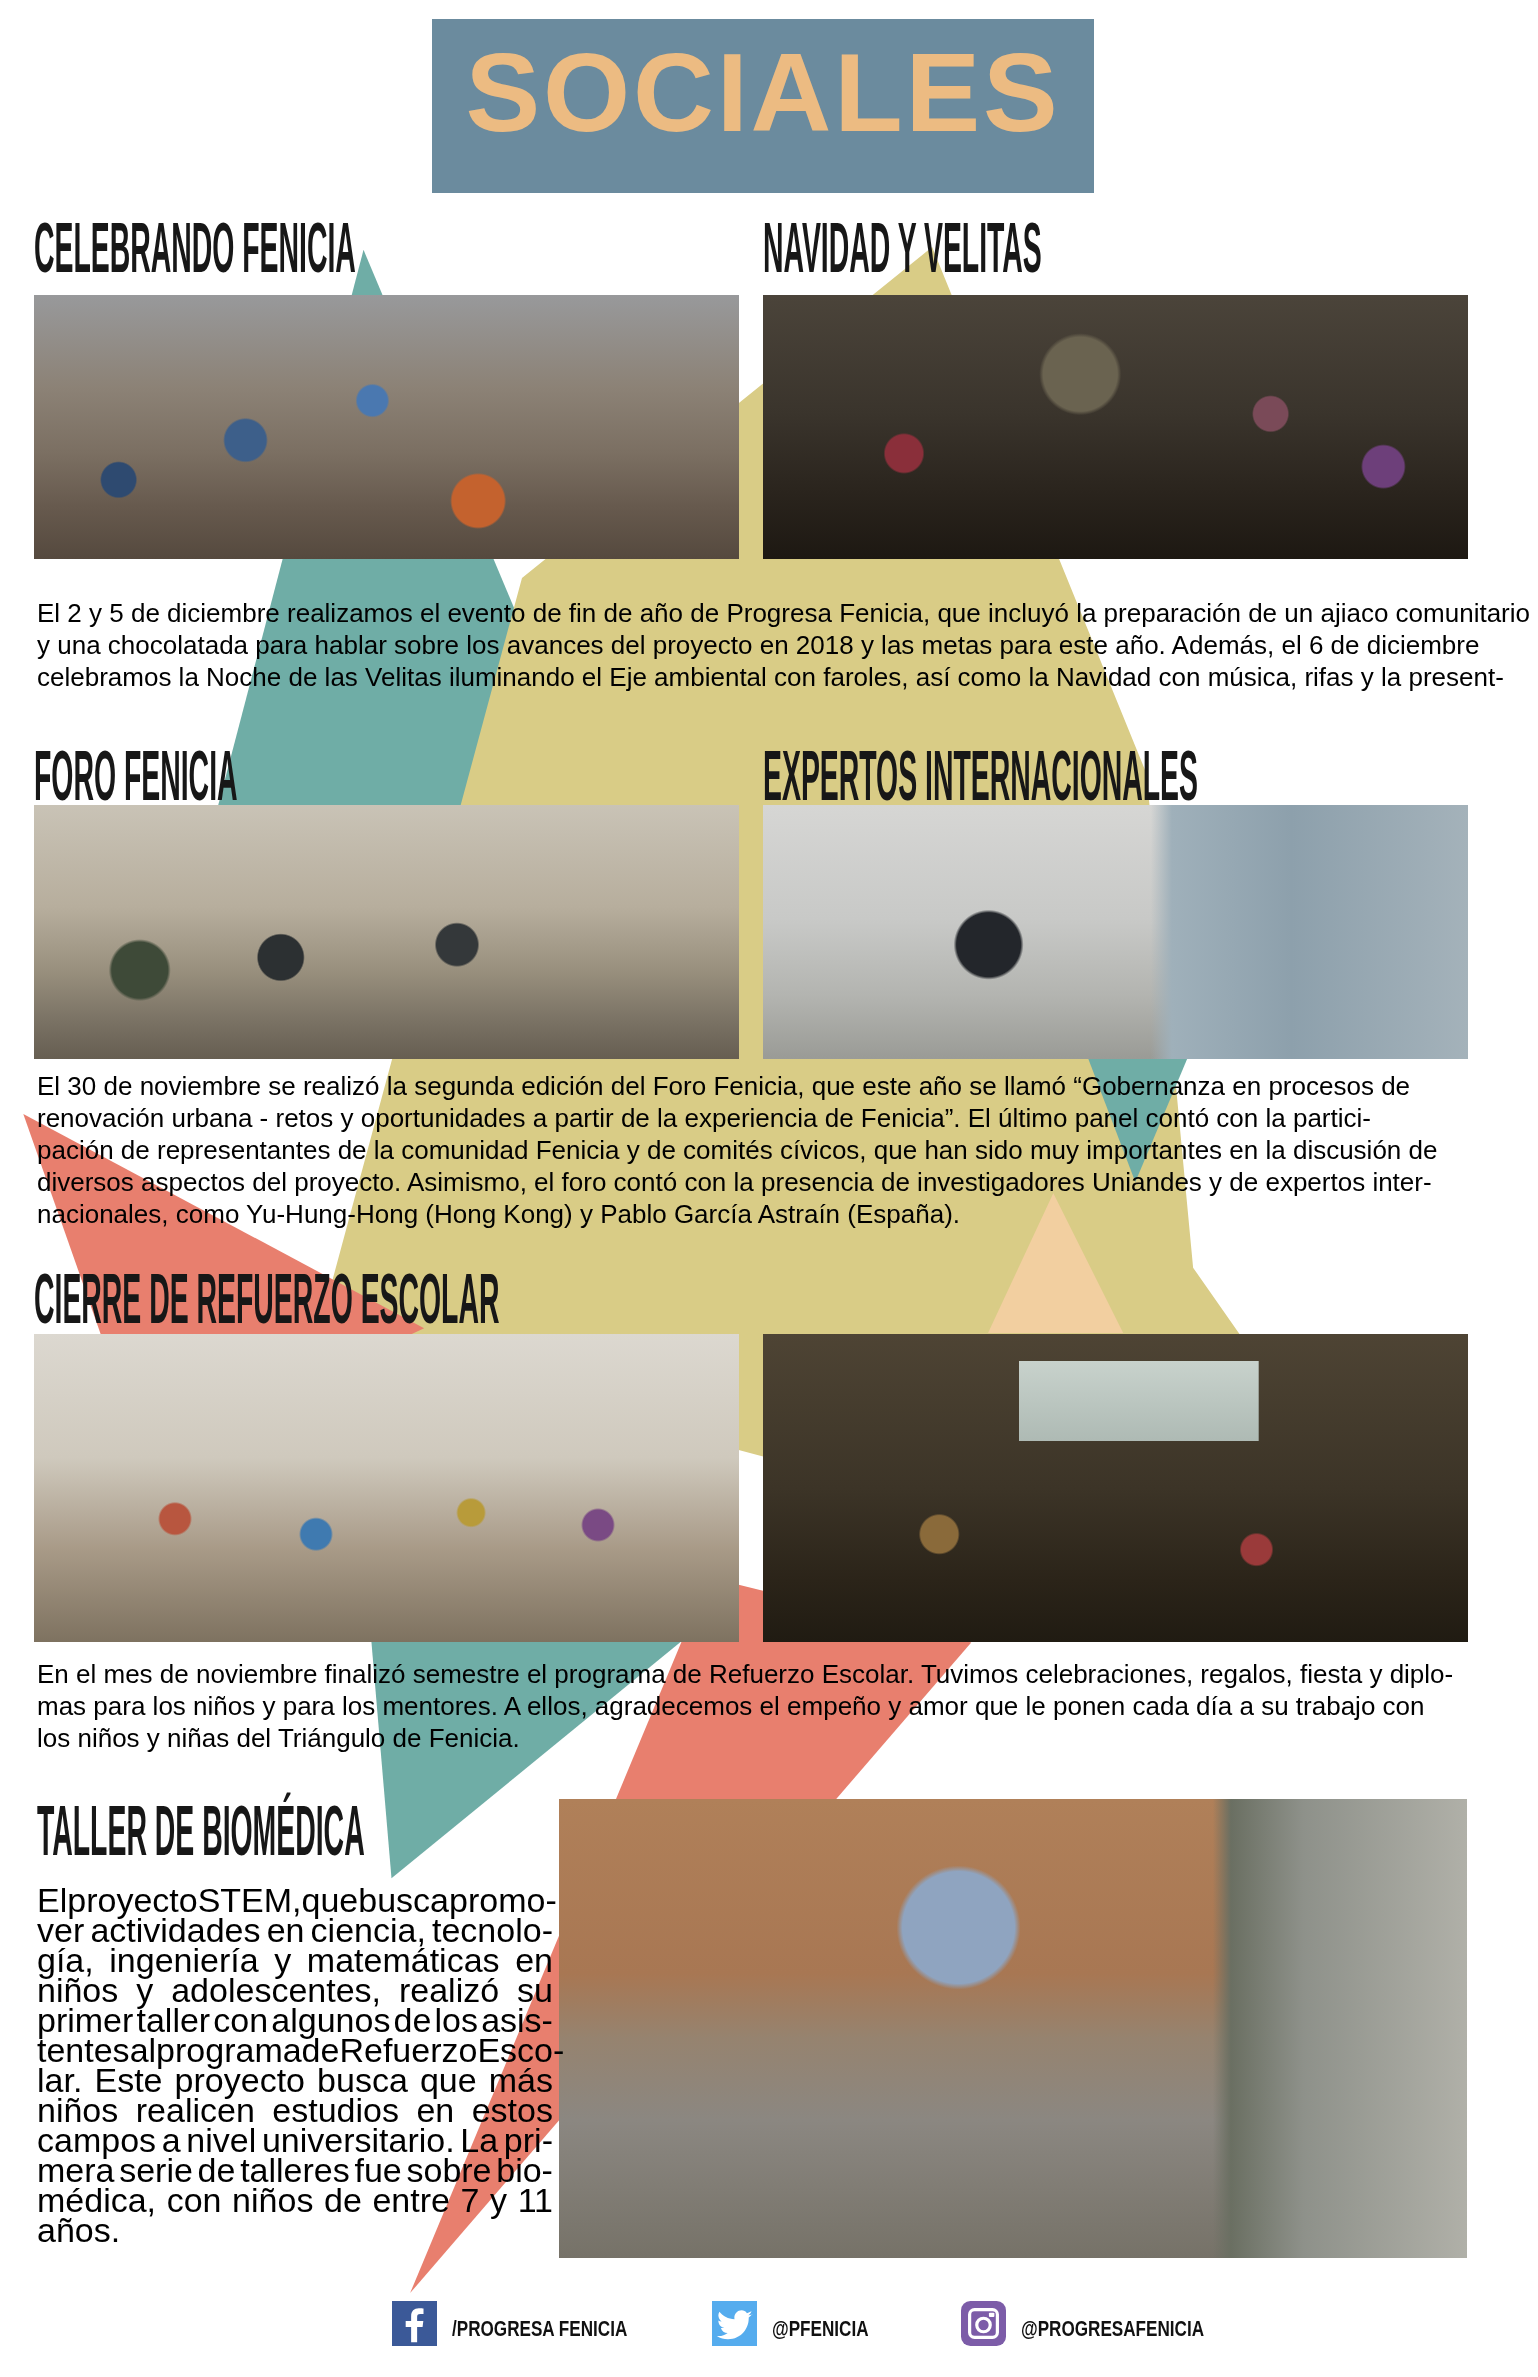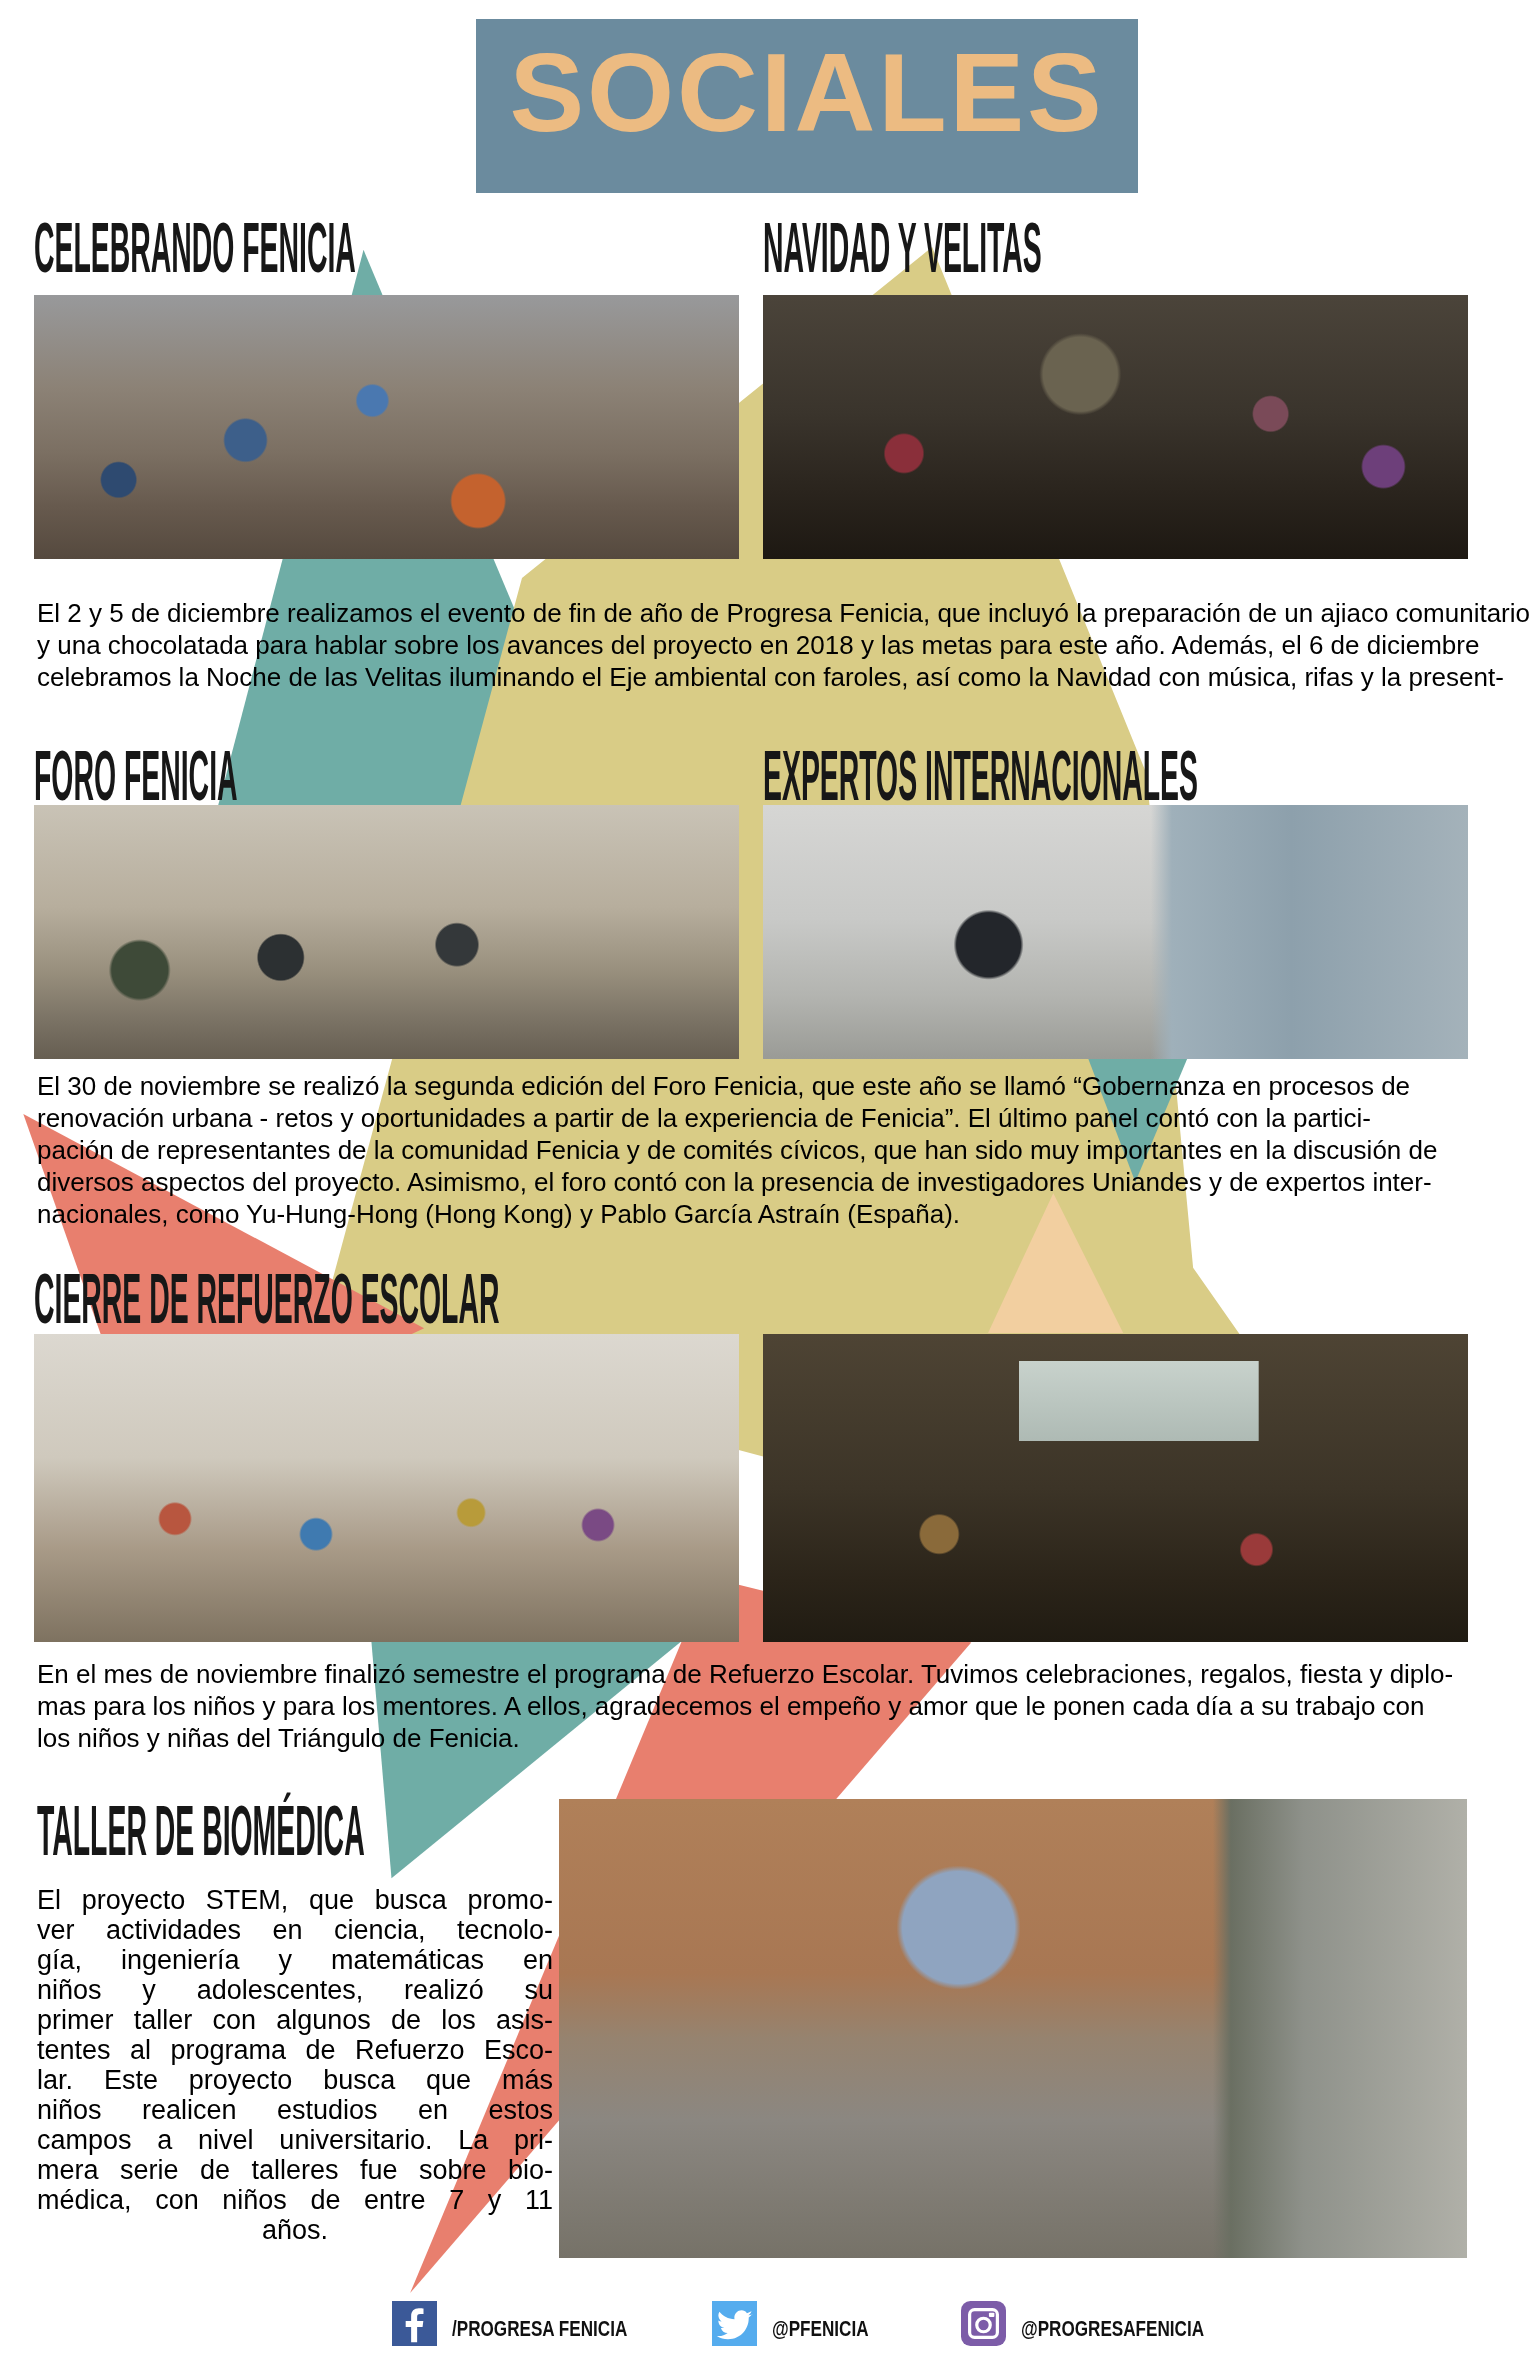--- a/index.html
+++ b/index.html
@@ -1,21 +1,21 @@
 <!DOCTYPE html>
 <html style="font-size:15px"><head>
 <meta charset="utf-8">
 <style>
   html,body{margin:0;padding:0;background:#ffffff;}
   #page{position:relative;width:1538px;height:2377px;background:#ffffff;overflow:hidden;
         font-family:"Liberation Sans",sans-serif;}
   .decor{position:absolute;left:0;top:0;z-index:1;}
   
   .banner{position:absolute;left:432px;top:18.6px;width:662px;height:174px;z-index:2;
-          display:flex;align-items:center;justify-content:center;margin-left:44px;}
+          display:flex;align-items:center;justify-content:center;}
   .title{font-size:112px;font-weight:700;letter-spacing:2.8px;transform:translateY(-13px);white-space:nowrap;}
   
   .hdr{position:absolute;z-index:4;font-weight:700;font-size:71px;line-height:71px;
        letter-spacing:0px;color:#171717;white-space:nowrap;
        transform:scaleX(0.40);transform-origin:left top;}
   
   .photo{position:absolute;z-index:3;}
   .ph1{left:34px;top:295px;width:705px;height:264px;
     background:
       radial-gradient(circle at 63% 78%, #c4622e 0 26px, rgba(196,98,46,0) 28px),
@@ -54,21 +54,21 @@
       radial-gradient(circle at 25% 65%, #8a6a3a 0 18.6px, rgba(138,106,58,0) 20.5px),
       radial-gradient(circle at 70% 70%, #9a3a3a 0 15px, rgba(154,58,58,0) 17px),
       linear-gradient(180deg,#4e4434 0%,#3c3427 50%,#2b2419 80%,#201b12 100%);}
   .ph7{left:559px;top:1799px;width:908px;height:459px;
     background:
       linear-gradient(90deg, rgba(0,0,0,0) 72%, #6a6f62 74%, #8e918a 82%, #b0b0a8 100%),
       radial-gradient(circle at 44% 28%, #8fa4c0 0 56px, rgba(143,164,192,0) 62px),
       linear-gradient(180deg,#b08059 0%,#a87753 38%,#96836f 52%,#8b8781 70%,#767268 100%);}
   
   .para{position:absolute;z-index:4;color:#000000;font-size:26px;line-height:32px;white-space:nowrap;}
-  .para.small{font-size:27px;line-height:30px;white-space:normal;width:516px;text-align:center;}
+  .para.small{font-size:34px;line-height:30px;white-space:normal;width:516px;}
   .jline{display:flex;justify-content:space-between;}
   
   .fgroup{position:absolute;z-index:4;top:2299px;height:47px;display:flex;align-items:flex-end;}
   .ficon{width:45px;height:45px;display:block;}
   .flabel{font-size:21.4px;font-weight:700;color:#111;margin-left:15px;margin-bottom:3.7px;
           transform:scaleX(0.8);transform-origin:left bottom;white-space:nowrap;display:inline-block;}
 </style>
 </head>
 <body>
 

